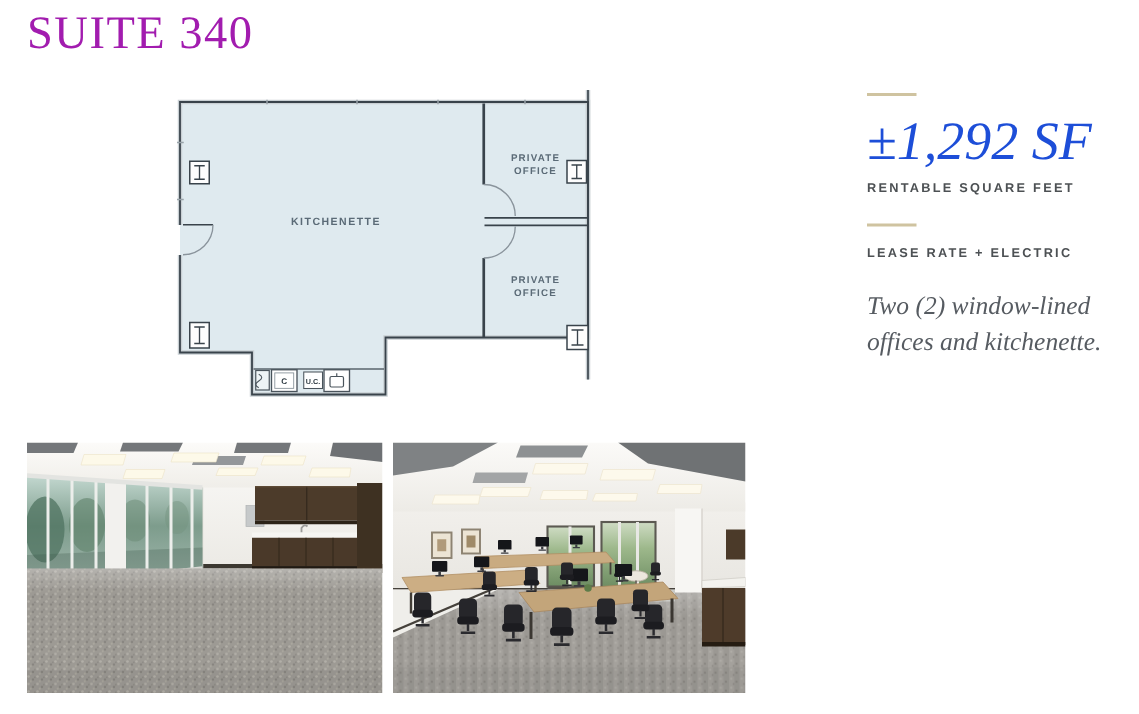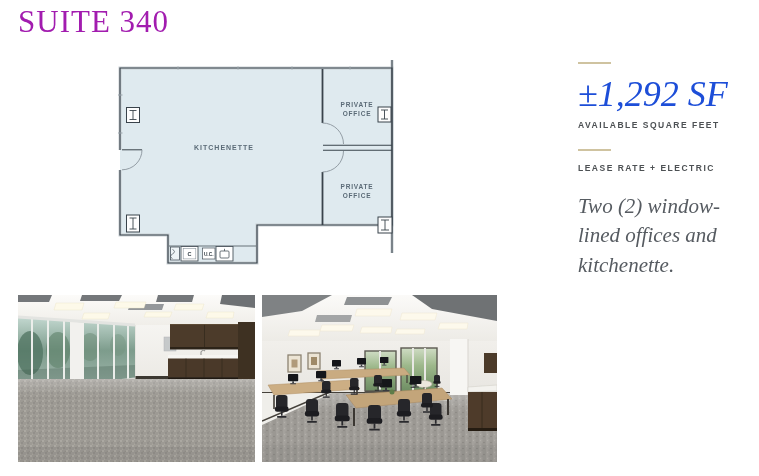--- a/index.html
+++ b/index.html
@@ -11,21 +11,21 @@
   .floorplan{position:absolute;left:113px;top:56px;width:292px;height:212px;}
   .sidebar{position:absolute;left:578px;top:62px;width:176px;}
   .stat{margin-bottom:19px;}
   .divider{width:33px;height:2px;background:#cfc3a0;margin-bottom:12px;}
   .stat-value{font-family:"Liberation Serif",serif;font-style:italic;
               font-size:36px;line-height:1.05;color:#1d4ed8;white-space:nowrap;}
   .stat-label{margin-top:6px;font-size:8.5px;font-weight:700;letter-spacing:1.5px;
               color:#4d5154;white-space:nowrap;}
   .description{margin-top:17px;width:182px;
                font-family:"Liberation Serif",serif;font-style:italic;
-               font-size:21px;line-height:1.4;color:#565b61;}
+               font-size:17px;line-height:1.4;color:#565b61;}
   .photo{position:absolute;top:295px;display:block;}
   .photo-left{left:18px;}
   .photo-right{left:262px;}
   svg text{font-family:"Liberation Sans",sans-serif;}
 </style>
 </head>
 <body>
 
 <div class="page">
 
@@ -95,21 +95,21 @@
         <text x="357" y="188.5" text-anchor="middle" font-size="6.5" letter-spacing="0.8">PRIVATE</text>
         <text x="357" y="197.5" text-anchor="middle" font-size="6.5" letter-spacing="0.8">OFFICE</text>
       </g>
     </svg>
   </div>
 
   <aside class="sidebar">
     <div class="stat">
       <div class="divider"></div>
       <div class="stat-value">±1,292 SF</div>
-      <div class="stat-label">AVAILABLE SQUARE FEET</div>
+      <div class="stat-label">RENTABLE SQUARE FEET</div>
     </div>
     <div class="stat">
       <div class="divider"></div>
       <div class="stat-label">LEASE RATE + ELECTRIC</div>
     </div>
     <p class="description">Two (2) window-lined offices and kitchenette.</p>
   </aside>
 
   <svg class="photo photo-left" width="237" height="167" viewBox="0 0 237 167">
     <defs>

